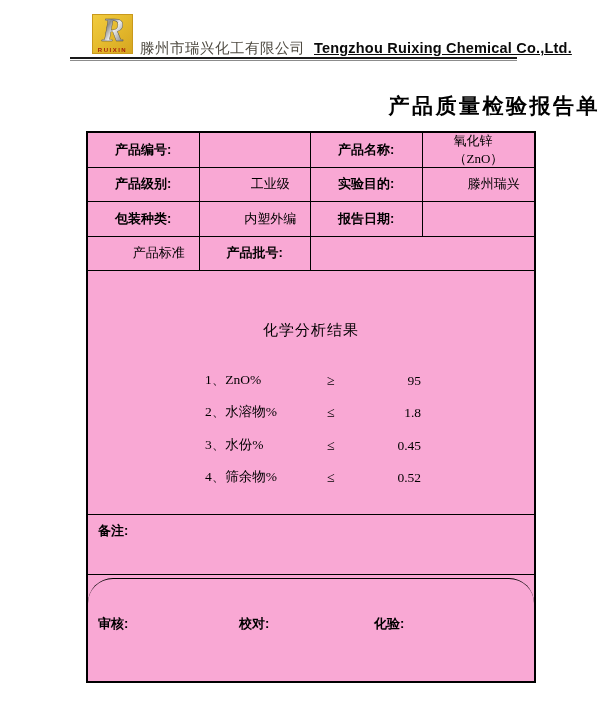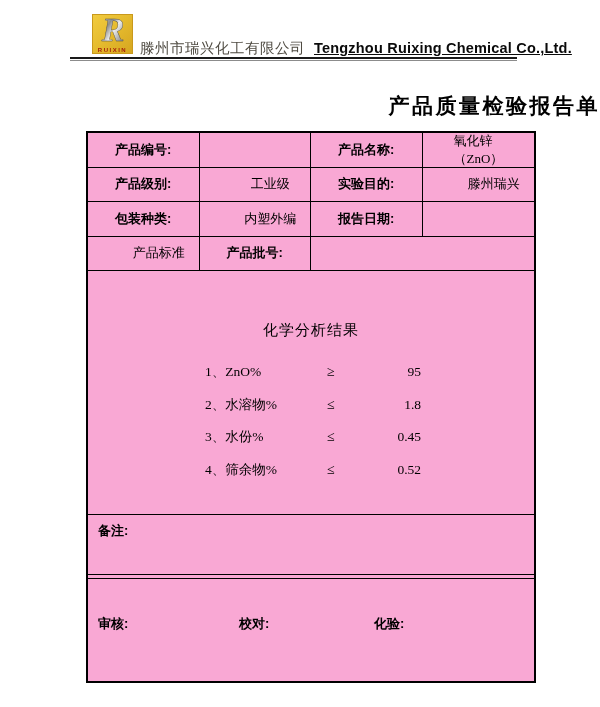--- a/index.html
+++ b/index.html
@@ -41,31 +41,31 @@
   .cell:last-child{border-right:none;}
   .lbl{font-family:"Liberation Sans",sans-serif;font-weight:bold;font-size:13px;}
   .val{font-family:"Liberation Serif",serif;font-size:13px;padding-left:31px;}
 
   .analysis-cell{flex:none;height:244px;border-bottom:1.5px solid #000;
                  box-sizing:border-box;position:relative;}
   .analysis-title{margin-top:50px;text-align:center;font-size:15px;
                   font-family:Liberation Sans, sans-serif;letter-spacing:1px;}
   .analysis-list{margin:16px 0 0 117px;width:216px;
                  font-family:"Liberation Serif",serif;font-size:13.5px;}
-  .analysis-item{display:flex;align-items:center;height:32.5px;}
+  .analysis-item{display:flex;align-items:flex-end;height:32.5px;}
   .ai-name{width:122px;text-align:left;}
   .ai-rel{width:22px;text-align:left;font-size:14px;}
   .ai-val{flex:1;text-align:right;}
 
   .remarks-row{flex:none;height:60px;border-bottom:1.5px solid #000;
                box-sizing:border-box;padding:6px 10px;}
   .remarks-row .lbl{font-size:13px;margin-top:24px;}
 
   .sign-row{flex:1;margin-top:2.5px;border-top:1.5px solid #000;
-            box-sizing:border-box;position:relative;}
+            box-sizing:border-box;position:relative;border-radius:25px;}
   .sign-row .lbl{position:absolute;top:36px;font-size:13px;}
   .sign-review{left:10px;}
   .sign-proofread{left:151px;}
   .sign-assay{left:286px;}
 </style>
 </head>
 <body>
 
 <div class="page">
 

